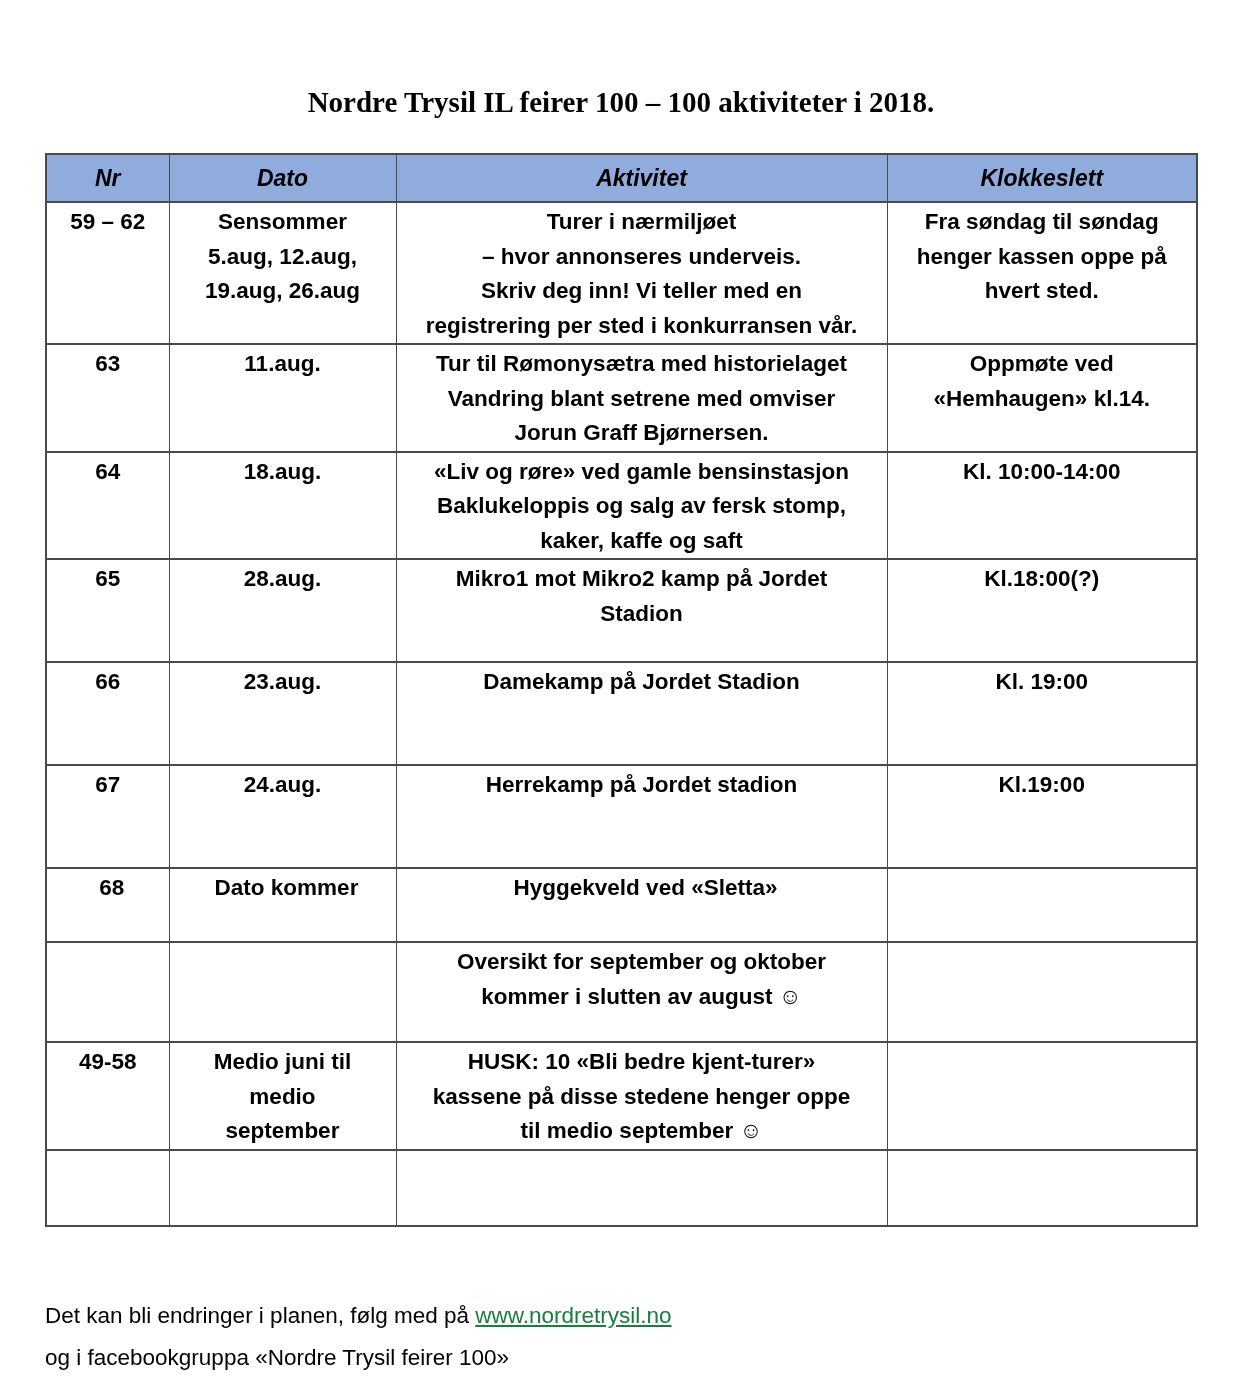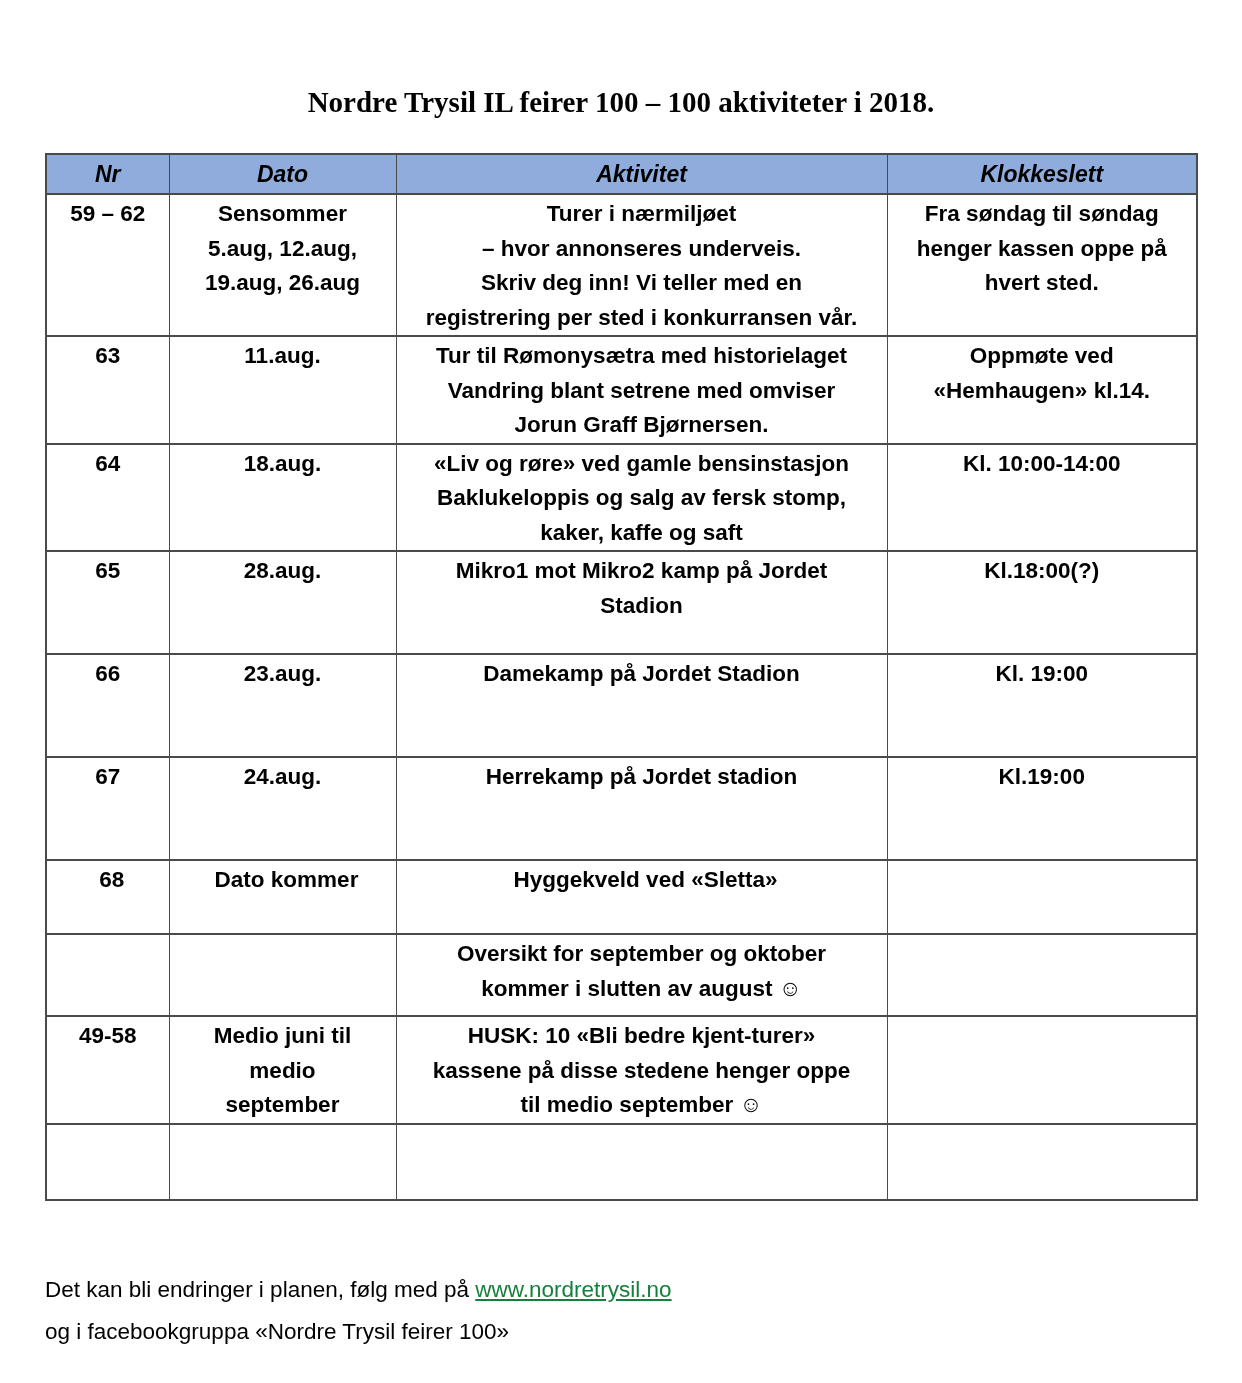--- a/index.html
+++ b/index.html
@@ -37,21 +37,21 @@
     border-top: 2px solid #4a4a4a;
     border-bottom: 2px solid #4a4a4a;
     box-sizing: border-box;
     font-weight: bold;
   }
   table.schedule th {
     background: #8FACDC;
     font-weight: bold;
     font-style: italic;
     font-size: 23px;
-    height: 40px;
+    height: 48px;
     text-align: center;
     vertical-align: middle;
     padding: 0;
   }
   table.schedule td {
     vertical-align: top;
     text-align: center;
     font-size: 22.5px;
     line-height: 34.5px;
     padding: 2px 8px 0 8px;
@@ -59,21 +59,21 @@
   }
   td.align-left { text-align: left; padding-left: 12px; }
   .bold { font-weight: bold; }
   tr.r0 td { height: 134px; }
   tr.r1 td { height: 104px; }
   tr.r2 td { height: 103px; }
   tr.r3 td { height: 103px; }
   tr.r4 td { height: 103px; }
   tr.r5 td { height: 103px; }
   tr.r6 td { height: 74px; padding-left: 16px;  }
-  tr.r7 td { height: 82px; }
+  tr.r7 td { height: 100px; }
   tr.r8 td { height: 105px; }
   tr.r9 td { height: 76px;  }
   .footer {
     margin-top: 68px;
     font-size: 22.5px;
     line-height: 42px;
   }
   .footer a {
     color: #15803d;
     text-decoration: underline;

